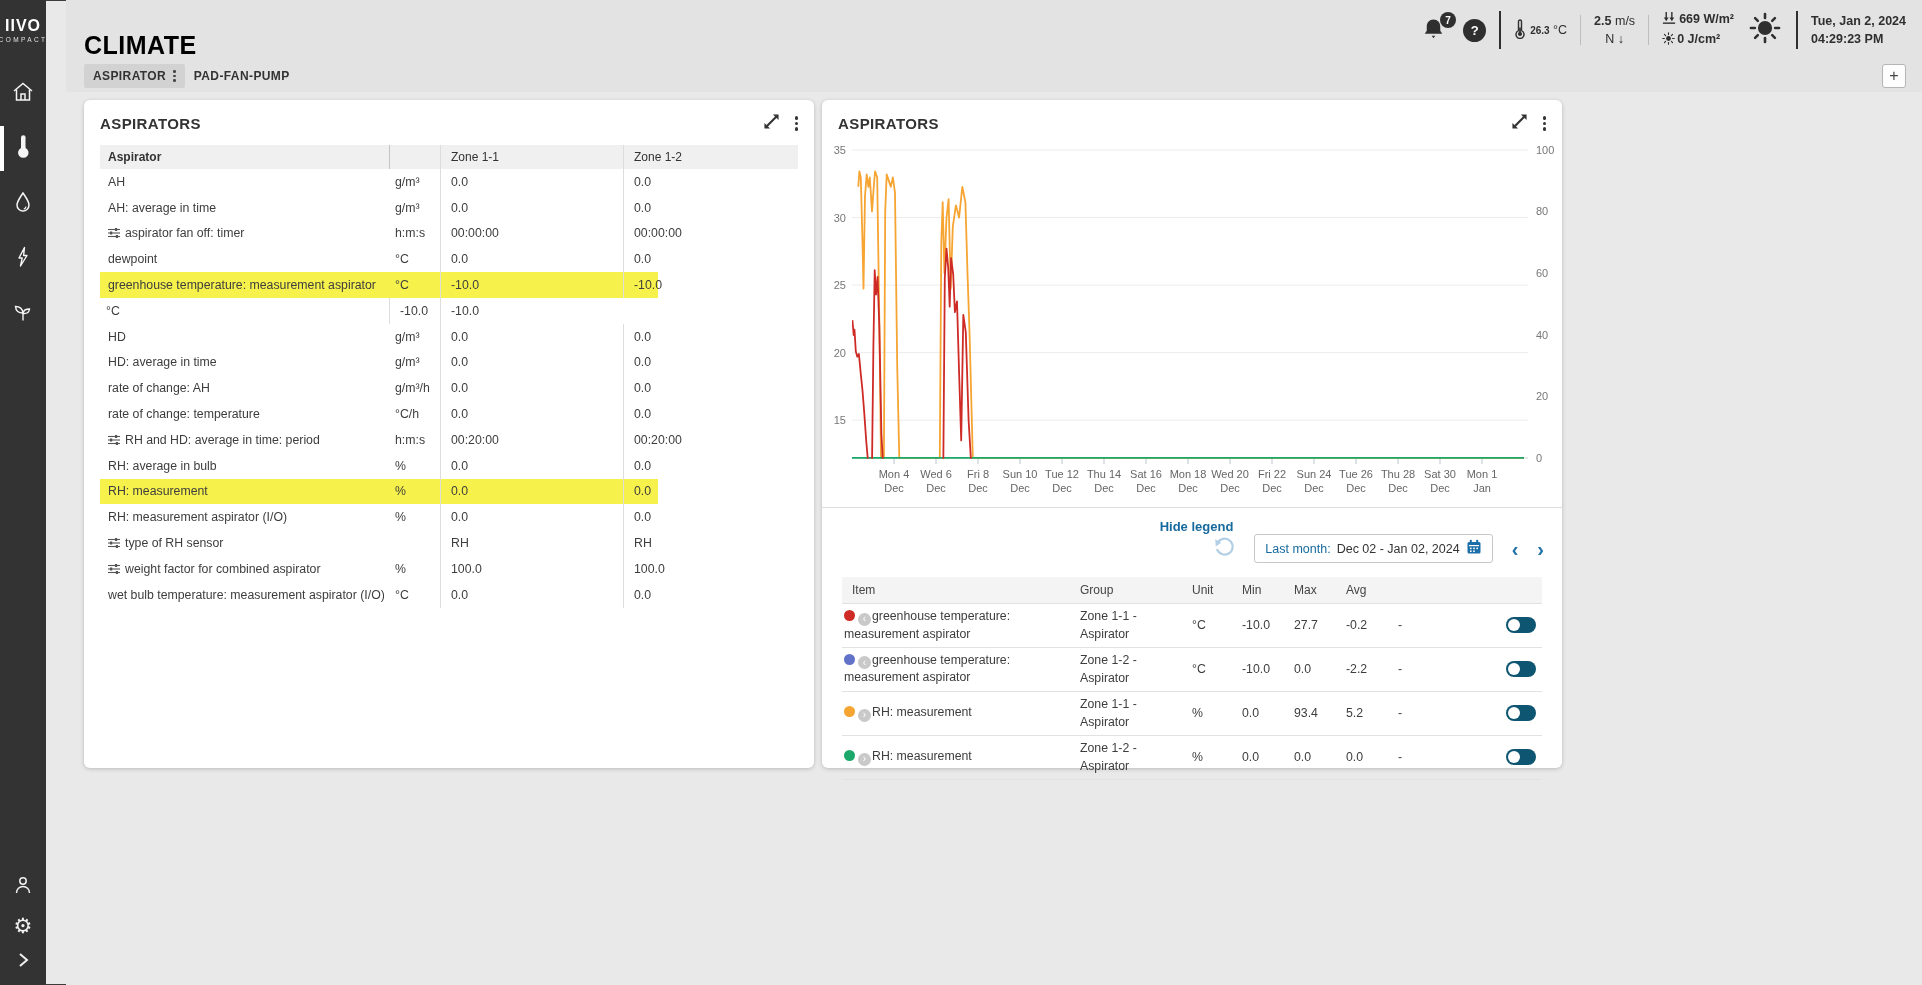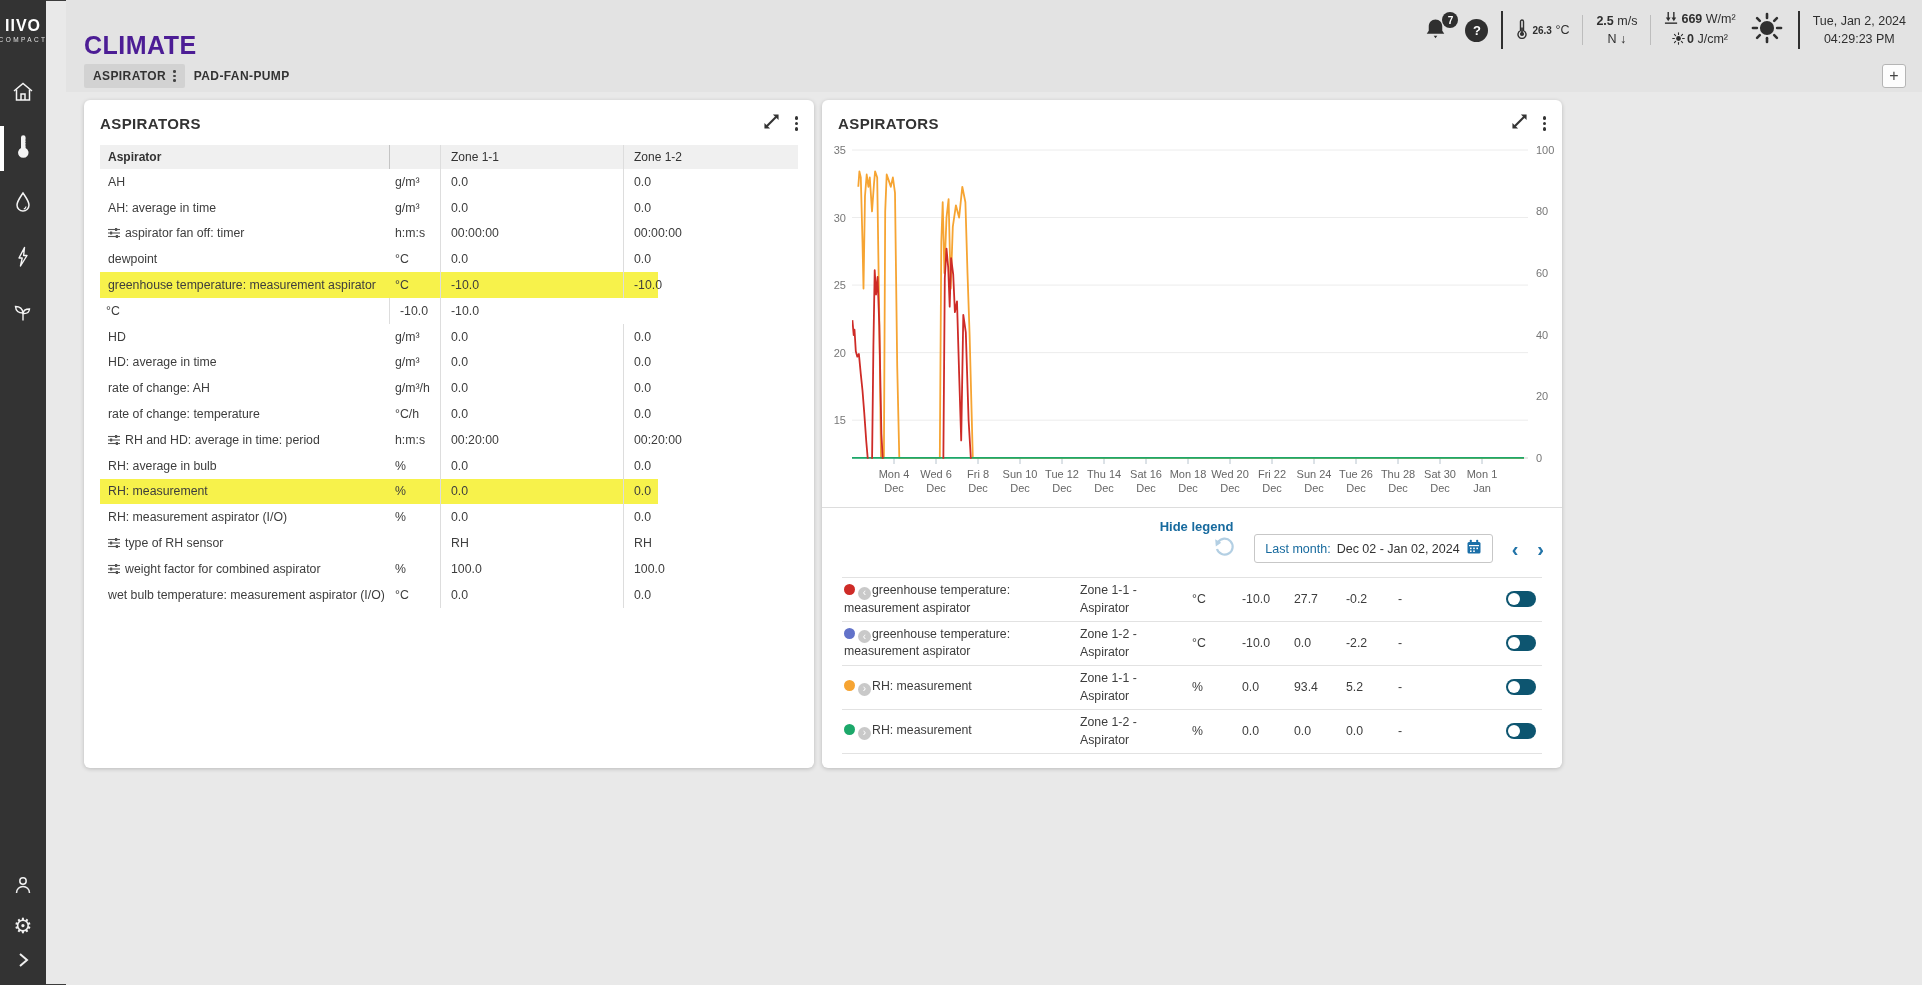--- a/index.html
+++ b/index.html
@@ -15,31 +15,31 @@
   .logo { height:60px; display:flex; flex-direction:column; align-items:center; justify-content:center; color:#fff; }
   .logo .l1 { font-weight:700; font-size:16px; letter-spacing:1px; }
   .logo .l2 { font-size:6.5px; letter-spacing:2.4px; color:#e0e0e0; margin-top:1px; }
   .nav { margin-top:6px; }
   .nav-item { height:55px; display:flex; align-items:center; justify-content:center; position:relative; cursor:pointer; }
   .nav-item.active::before { content:""; position:absolute; left:0; top:5px; bottom:5px; width:4px; background:#fff; }
   .sidebar-bottom { position:absolute; bottom:10px; left:0; right:0; display:flex; flex-direction:column; align-items:center; gap:13px; }
   .gear-glyph { color:#f0f0f0; font-size:21px; line-height:1; }
   
   .topbar { position:absolute; left:66px; top:0; right:0; height:60px; background:#e3e3e3; display:flex; align-items:center; padding:0 16px 0 18px; }
-  .page-title { font-size:25px; font-weight:700; color:#4c1d95; letter-spacing:.5px;margin-top:31px; }
+  .page-title { font-size:25px; font-weight:700; color:#000000; letter-spacing:.5px;margin-top:31px; }
   .status { margin-left:auto; display:flex; align-items:center; gap:13px; }
   .sdiv { width:1px; height:30px; background:#bdbdbd; }
   .sdiv.dark { width:2px; height:38px; background:#2f2f2f; }
   .bell-wrap { position:relative; width:30px; height:28px; }
   .badge { position:absolute; top:-4px; right:-6px; width:16px; height:16px; background:#2f2f2f; color:#fff; border-radius:50%; font-size:10px; font-weight:700; display:flex; align-items:center; justify-content:center; }
   .help { width:23px; height:23px; background:#2f2f2f; border-radius:50%; color:#fff; font-weight:700; font-size:13px; display:flex; align-items:center; justify-content:center; }
   .w-temp { display:flex; align-items:center; gap:4px; font-size:12.5px; color:#2f2f2f; }
   .w-temp b { font-size:10px; }
   .two-line { font-size:12.5px; color:#2f2f2f; line-height:1.45; }
-  .t-right { text-align:center; } .t-center { text-align:center; }
+  .t-right { text-align:left;font-weight:bold; } .t-center { text-align:center; }
   .ico-inline { display:inline-block; vertical-align:-2px; margin-right:2px; }
   
   .tabrow { position:absolute; left:66px; top:60px; right:0; height:32px; background:#e3e3e3; display:flex; align-items:center; padding:0 16px 0 18px; }
   .tab { height:24px; padding:0 9px; display:flex; align-items:center; gap:7px; font-size:12px; font-weight:700; color:#333; letter-spacing:.4px; cursor:pointer; }
   .tab.active { background:#d2d2d2; border-radius:2px; }
   .kebab { display:inline-flex; flex-direction:column; gap:2px; }
   .kebab i { width:2.6px; height:2.6px; background:#444; border-radius:50%; }
   .kebab.lg i { width:3.4px; height:3.4px; background:#333; }
   .add-btn { margin-left:auto; width:24px; height:24px; background:#fdfdfd; border:1px solid #b5b5b5; border-radius:3px; display:flex; align-items:center; justify-content:center; font-size:16px; color:#444; cursor:pointer; }
   
@@ -567,20 +567,30 @@
                     <rect x="4" y="11.4" width="1.6" height="1.6"></rect>
                     <rect x="7.2" y="11.4" width="1.6" height="1.6"></rect>
                   </g>
                 </svg></span>
           </div>
           <span class="chev">‹</span>
           <span class="chev">›</span>
         </div>
       </div>
       <div class="legend-tbl">
+        <div class="lhead">
+          <div>Item</div>
+          <div>Group</div>
+          <div>Unit</div>
+          <div>Min</div>
+          <div>Max</div>
+          <div>Avg</div>
+          <div></div>
+            <div></div>
+        </div>
         <div>
             <div class="lrow">
               <div class="item"><span class="dot" style="background: rgb(206, 43, 39);"></span><span class="axico">‹</span><span>greenhouse temperature: measurement aspirator</span></div>
               <div class="grp" style="padding-right: 14px;">Zone 1-1 - Aspirator</div>
               <div>°C</div>
               <div>-10.0</div>
               <div>27.7</div>
               <div>-0.2</div>
               <div>-</div>
               <div class="tgl"></div>

